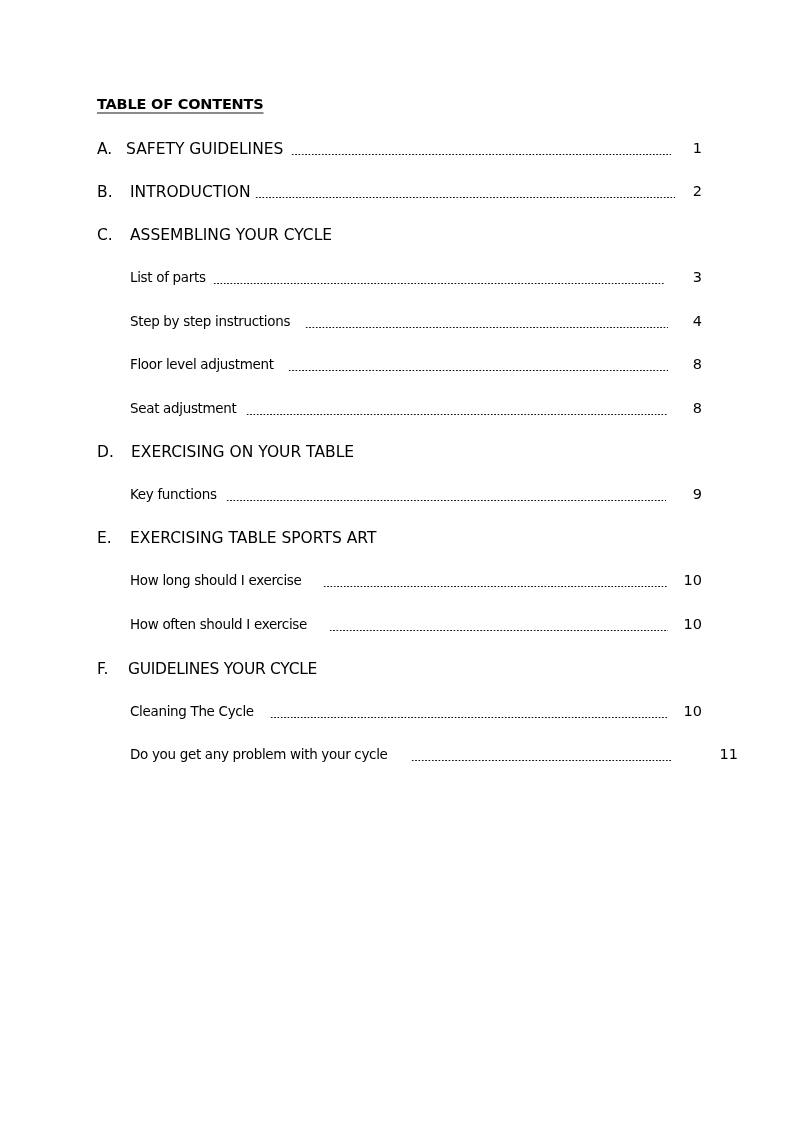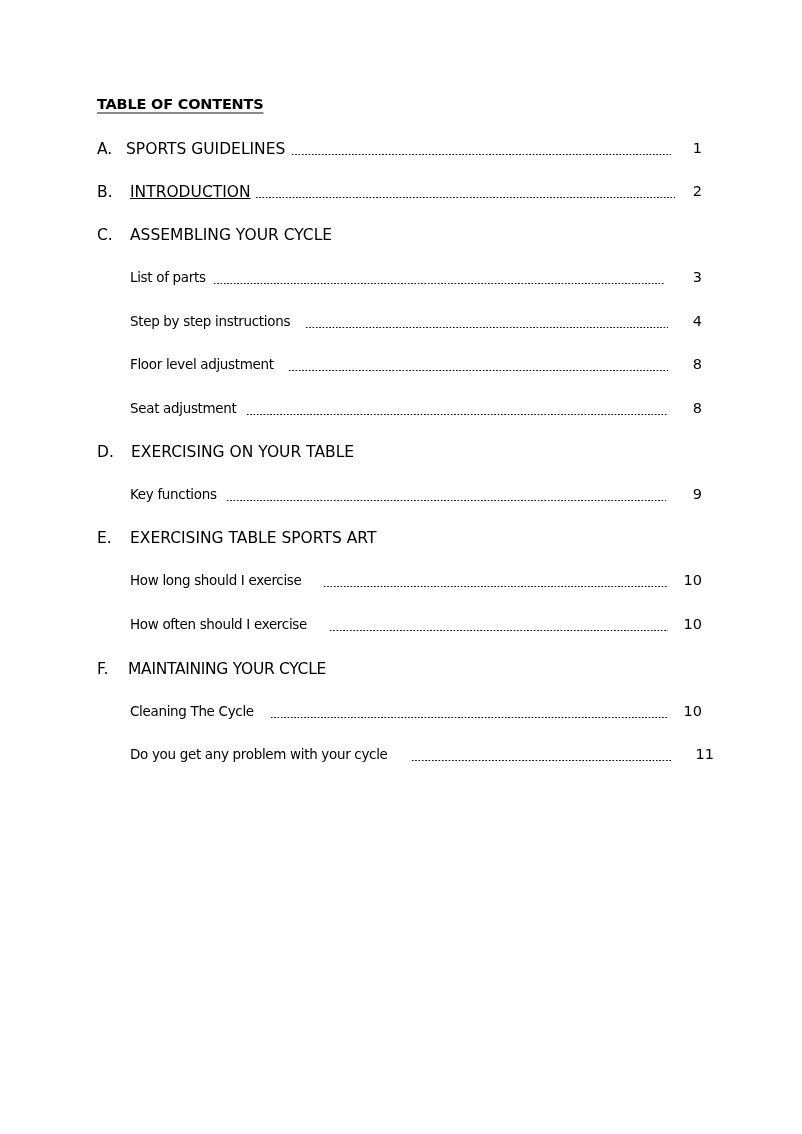--- a/index.html
+++ b/index.html
@@ -88,30 +88,30 @@
   </style>
 </head>
 <body>
 
 <div class="page">
 
   <div class="title">TABLE OF CONTENTS</div>
 
   <div class="row" style="top:140px;">
     <span class="letter">A.</span>
-    <span class="label-major" style="left:126px;">SPORTS GUIDELINES</span>
+    <span class="label-major" style="left:126px;">SAFETY GUIDELINES</span>
     <span class="leader" style="left:291px; width:380px;">
         <span class="dots"></span>
       </span>
     <span class="page-num" style="left:672px;">1</span>
   </div>
 
   <div class="row" style="top:183px;">
     <span class="letter">B.</span>
-    <span class="label-major" style="left:130px;text-decoration:underline;">INTRODUCTION</span>
+    <span class="label-major" style="left:130px;">INTRODUCTION</span>
     <span class="leader" style="left:255px; width:420px;">
         <span class="dots"></span>
       </span>
     <span class="page-num" style="left:672px;">2</span>
   </div>
 
   <div class="row" style="top:226px;">
     <span class="letter">C.</span>
     <span class="label-major" style="left:130px;">ASSEMBLING YOUR CYCLE</span>
   </div>
@@ -177,32 +177,32 @@
   <div class="row" style="top:616px;">
     <span class="label-minor">How often should I exercise</span>
     <span class="leader" style="left:329px; width:339px;">
         <span class="dots"></span>
       </span>
     <span class="page-num" style="left:672px;">10</span>
   </div>
 
   <div class="row" style="top:660px;">
     <span class="letter">F.</span>
-    <span class="label-major" style="left:128px; letter-spacing:-0.3px;">MAINTAINING YOUR CYCLE</span>
+    <span class="label-major" style="left:128px; letter-spacing:-0.3px;">GUIDELINES YOUR CYCLE</span>
   </div>
 
   <div class="row" style="top:703px;">
     <span class="label-minor">Cleaning The Cycle</span>
     <span class="leader" style="left:270px; width:398px;">
         <span class="dots"></span>
       </span>
     <span class="page-num" style="left:672px;">10</span>
   </div>
 
   <div class="row" style="top:746px;">
     <span class="label-minor">Do you get any problem with your cycle</span>
     <span class="leader" style="left:411px; width:260px;">
         <span class="dots"></span>
       </span>
-    <span class="page-num" style="left:684px;">11</span>
+    <span class="page-num" style="left:708px;">11</span>
   </div>
 
 </div>
 
 </body></html>

